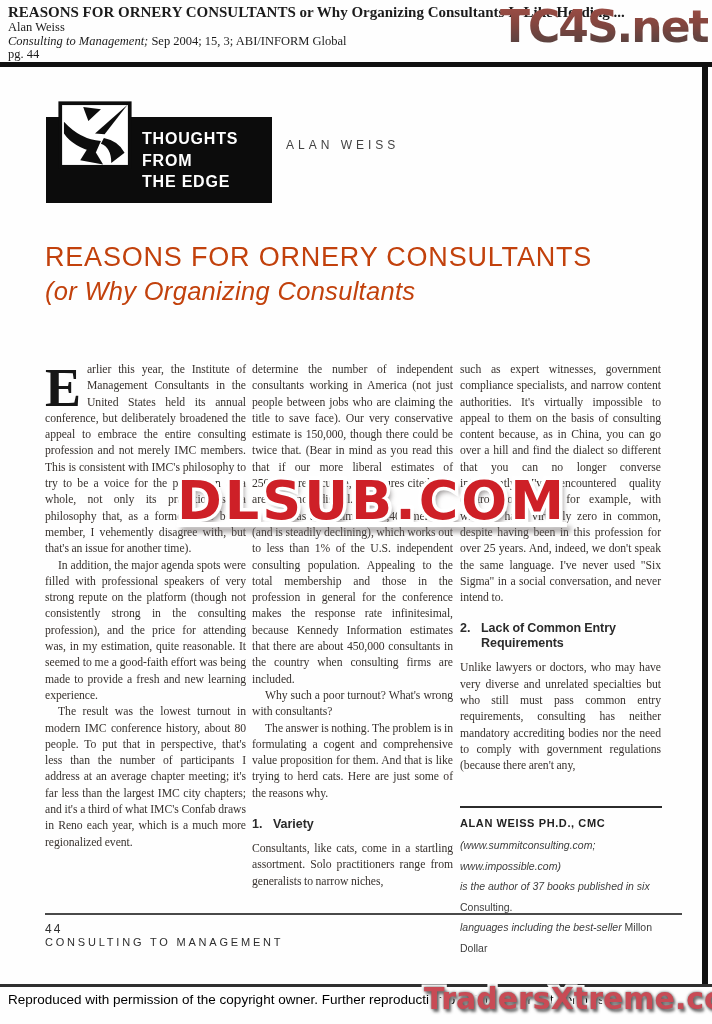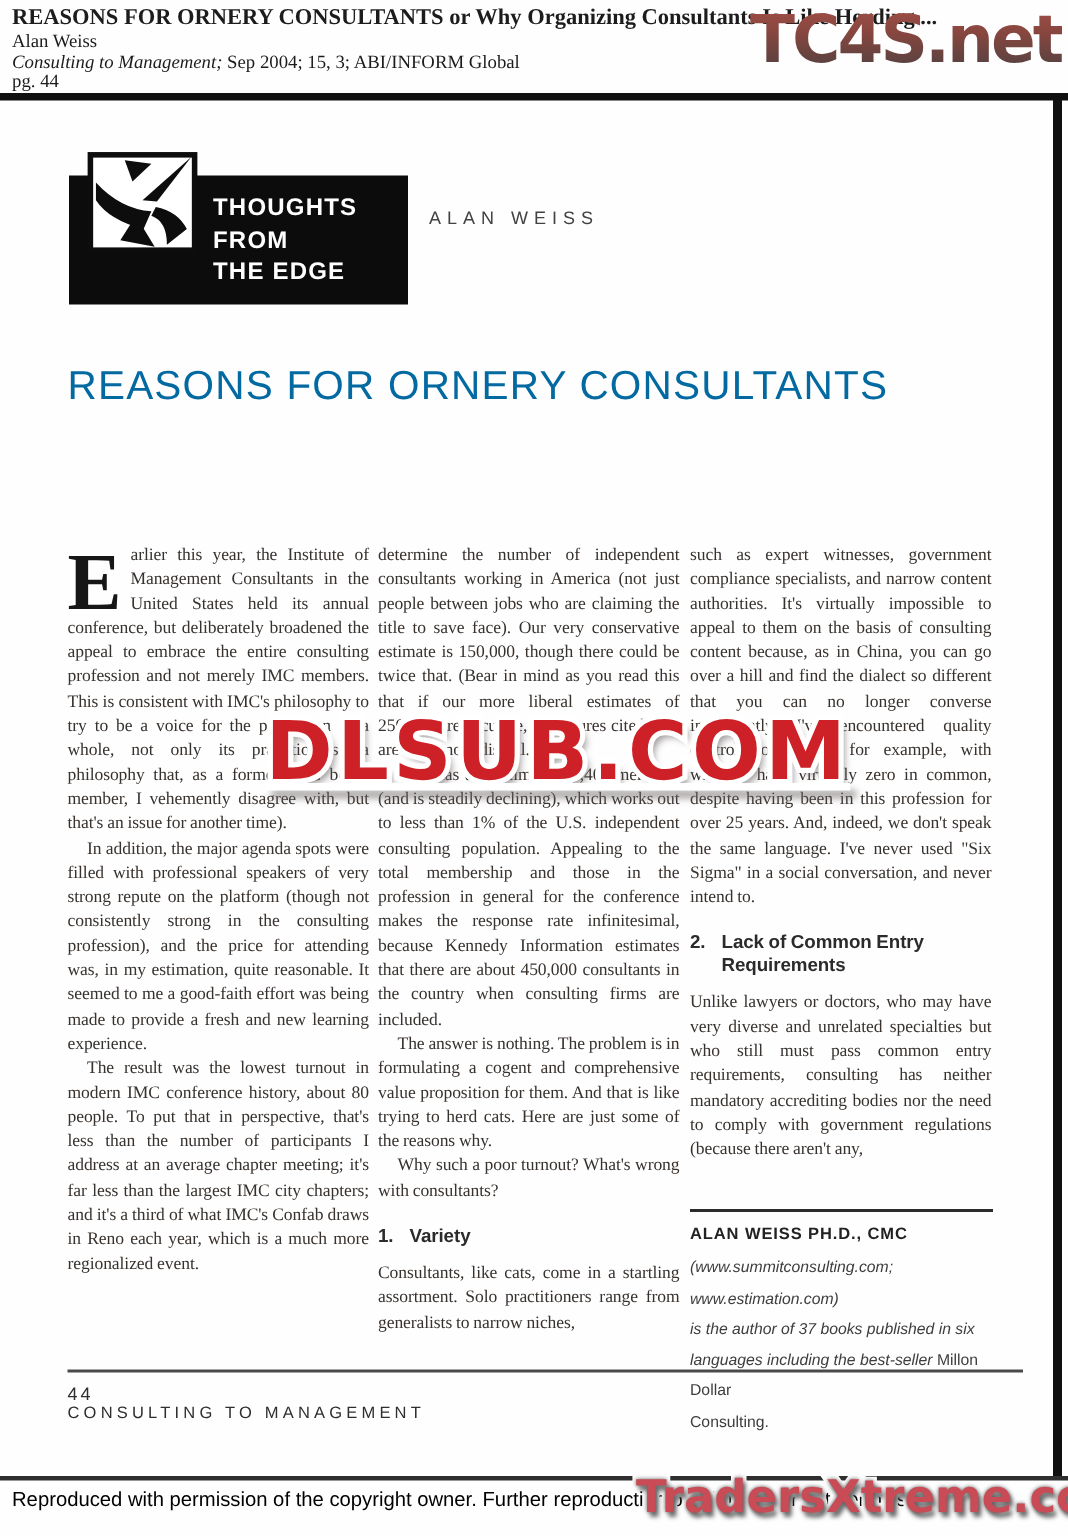--- a/index.html
+++ b/index.html
@@ -33,21 +33,21 @@
 
   
   .mast-box{position:absolute;left:46px;top:117px;width:226px;height:86px;background:#0c0c0c;}
   .mast-text{position:absolute;left:142px;top:128px;color:#ffffff;
       font:700 16px/21.5px "Liberation Sans",sans-serif;letter-spacing:.8px;}
   .logo{position:absolute;left:58px;top:101px;width:74px;height:68px;}
   .byline{position:absolute;left:286px;top:138px;color:#424242;
       font:400 12px "Liberation Sans",sans-serif;letter-spacing:4px;}
 
   
-  .art-title{position:absolute;left:45px;top:240px;margin:0;color:#0369a1;font-weight:400;}
+  .art-title{position:absolute;left:45px;top:240px;margin:0;color:#c2410c;font-weight:400;}
   .t1{display:block;font:400 27px/34px "Liberation Sans",sans-serif;letter-spacing:.8px;}
   .t2,.t3{display:block;font:italic 400 25.5px/34.5px "Liberation Sans",sans-serif;letter-spacing:.3px;}
 
   
   .col{position:absolute;top:362px;width:201px;text-align:justify;
       font:400 11.7px/16.3px "Liberation Serif",serif;color:#38322e;
       letter-spacing:-.05px;word-spacing:-.3px;hyphens:auto;}
   .c1{left:45px;} .c2{left:252px;} .c3{left:460px;}
   .col p{margin:0;text-indent:13px;}
   .col p.noind{text-indent:0;}
@@ -103,55 +103,56 @@
   </svg>
   <div class="mast-text">
     <div>THOUGHTS</div>
     <div>FROM</div>
     <div>THE EDGE</div>
   </div>
   <div class="byline">ALAN WEISS</div>
 
   <h1 class="art-title">
     <span class="t1">REASONS FOR ORNERY CONSULTANTS</span>
+    <span class="t2">(or Why Organizing Consultants</span>
   </h1>
 
   <div class="col c1">
     <p class="noind"><span class="dropcap">E</span><span>arlier this year, the Institute of Management Consultants in the United States held its annual conference, but deliberately broadened the appeal to embrace the entire consulting profession and not merely IMC members. This is consistent with IMC's philosophy to try to be a voice for the profession as a whole, not only its practitioners (a philosophy that, as a former IMC board member, I vehemently disagree with, but that's an issue for another time).</span></p>
     <p>In addition, the major agenda spots were filled with professional speakers of very strong repute on the platform (though not consistently strong in the consulting profession), and the price for attending was, in my estimation, quite reasonable. It seemed to me a good-faith effort was being made to provide a fresh and new learning experience.</p>
     <p>The result was the lowest turnout in modern IMC conference history, about 80 people. To put that in perspective, that's less than the number of participants I address at an average chapter meeting; it's far less than the largest IMC city chapters; and it's a third of what IMC's Confab draws in Reno each year, which is a much more regionalized event.</p>
   </div>
 
   <div class="col c2">
     <p class="noind">determine the number of independent consultants working in America (not just people between jobs who are claiming the title to save face). Our very conservative estimate is 150,000, though there could be twice that. (Bear in mind as you read this that if our more liberal estimates of 250,000 are accurate, the figures cited here are even more dismal.)</p>
     <p>IMC has approximately 1,400 members (and is steadily declining), which works out to less than 1% of the U.S. independent consulting population. Appealing to the total membership and those in the profession in general for the conference makes the response rate infinitesimal, because Kennedy Information estimates that there are about 450,000 consultants in the country when consulting firms are included.</p>
+    <p>Why such a poor turnout? What's wrong with consultants?</p>
     <p>The answer is nothing. The problem is in formulating a cogent and comprehensive value proposition for them. And that is like trying to herd cats. Here are just some of the reasons why.</p>
-    <p>Why such a poor turnout? What's wrong with consultants?</p>
     <div class="subhead">
       <span class="num">1.</span>
       <span class="txt">Variety</span>
     </div>
     <p class="noind">Consultants, like cats, come in a startling assortment. Solo practitioners range from generalists to narrow niches,</p>
   </div>
 
   <div class="col c3">
     <p class="noind">such as expert witnesses, government compliance specialists, and narrow content authorities. It's virtually impossible to appeal to them on the basis of consulting content because, as in China, you can go over a hill and find the dialect so different that you can no longer converse intelligently. I've encountered quality control consultants, for example, with whom I have virtually zero in common, despite having been in this profession for over 25 years. And, indeed, we don't speak the same language. I've never used "Six Sigma" in a social conversation, and never intend to.</p>
     <div class="subhead">
       <span class="num">2.</span>
       <span class="txt"><span>Lack of Common Entry</span><br><span>Requirements</span></span>
     </div>
     <p class="noind">Unlike lawyers or doctors, who may have very diverse and unrelated specialties but who still must pass common entry requirements, consulting has neither mandatory accrediting bodies nor the need to comply with government regulations (because there aren't any,</p>
   </div>
 
   <div class="bio">
     <div class="bio-name">ALAN WEISS PH.D., CMC</div>
-    <div class="bio-line">(www.summitconsulting.com; www.estimation.com)</div>
+    <div class="bio-line">(www.summitconsulting.com; www.impossible.com)</div>
     <div class="bio-line">is the author of 37 books published in six</div>
+    <div class="bio-line bio-book">Consulting.</div>
     <div class="bio-line"><span>languages including the best-seller </span><span class="bio-book">Millon Dollar</span></div>
-    <div class="bio-line bio-book">Consulting.</div>
   </div>
 
   <div class="pfoot">
     <span class="pnum">44</span>
     <span class="jname">CONSULTING TO MANAGEMENT</span>
   </div>
 
   <div class="copyright">Reproduced with permission of the copyright owner.  Further reproduction prohibited without permission.</div>
 
   <div class="wm-tc4s">TC4S.net</div>

